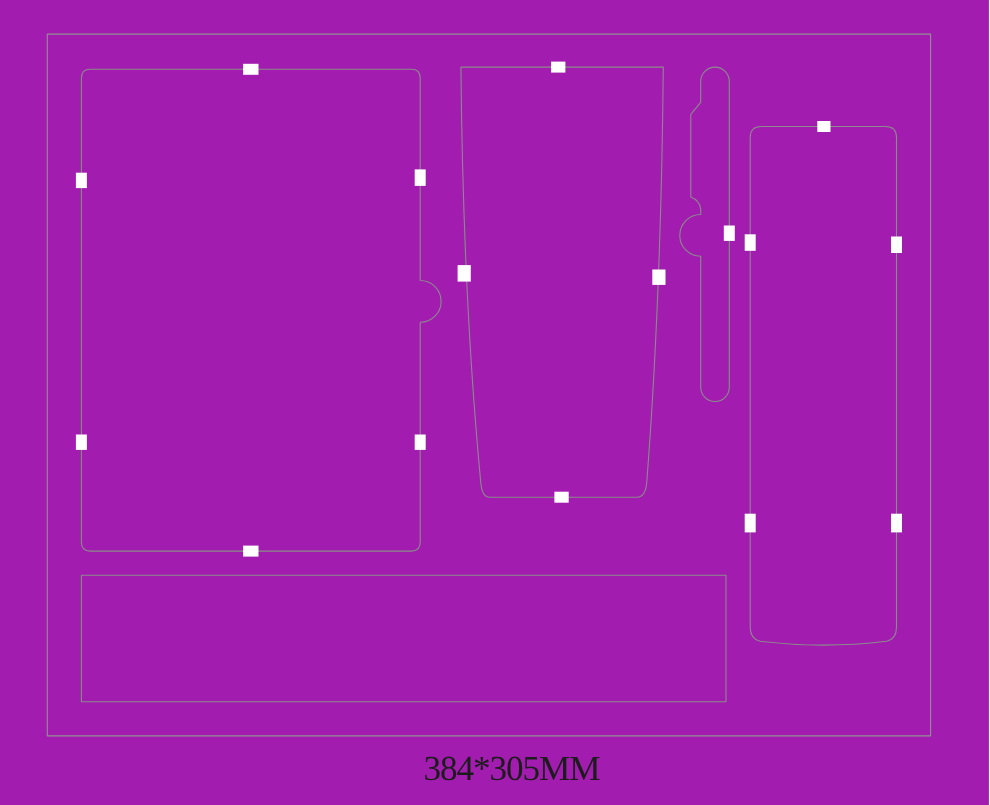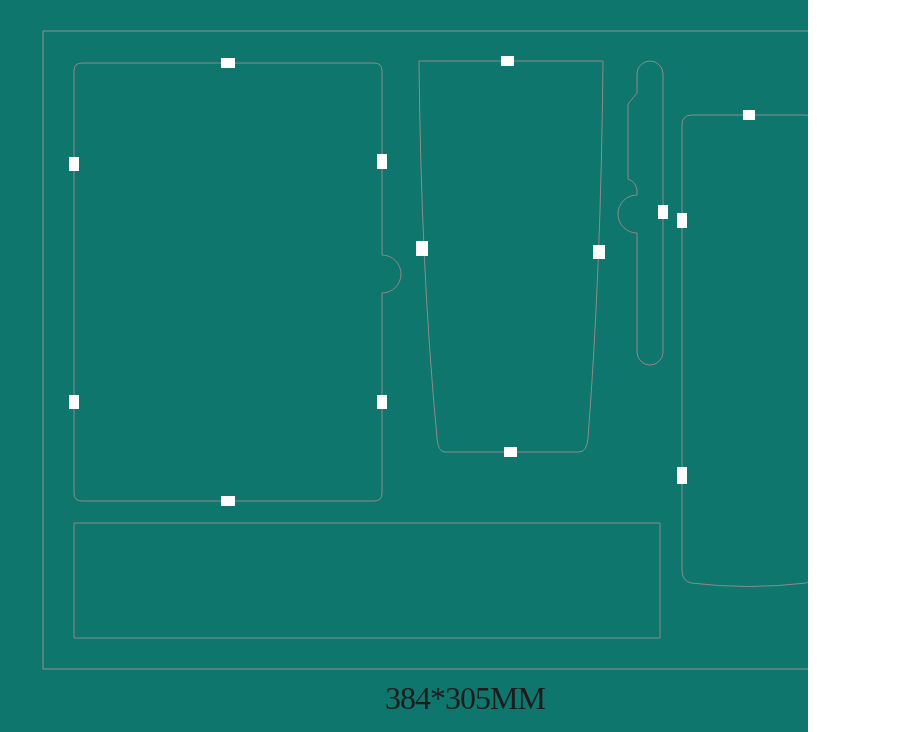--- a/index.html
+++ b/index.html
@@ -2,23 +2,23 @@
 <html><head>
 <meta charset="utf-8">
 <style>
   html, body {
     margin: 0;
     padding: 0;
     background: #ffffff;
   }
   .canvas {
     position: relative;
-    width: 808px;
+    width: 899px;
     height: 732px;
-    background: #0f766e;
+    background: #a21caf;
     overflow: hidden;
   }
   svg.board {
     display: block;
     width: 900px;
     height: 732px;
   }
   svg.board path.piece {
     fill: none;
     stroke-width: 1;

